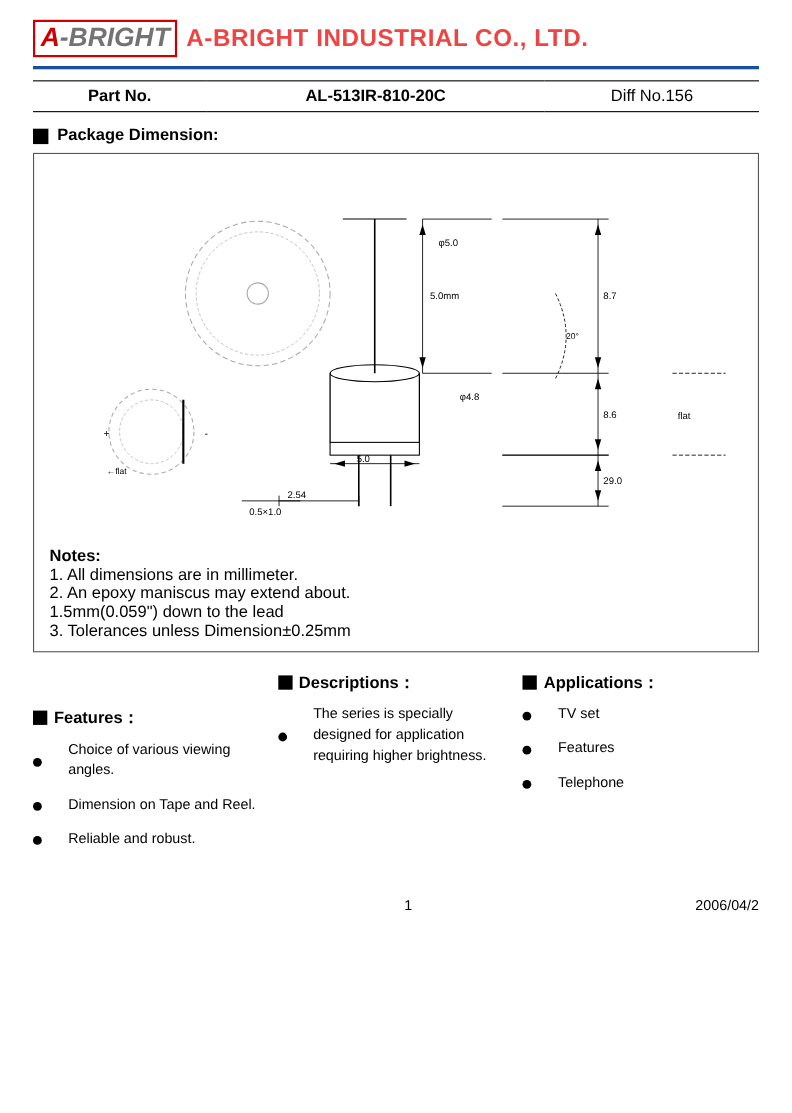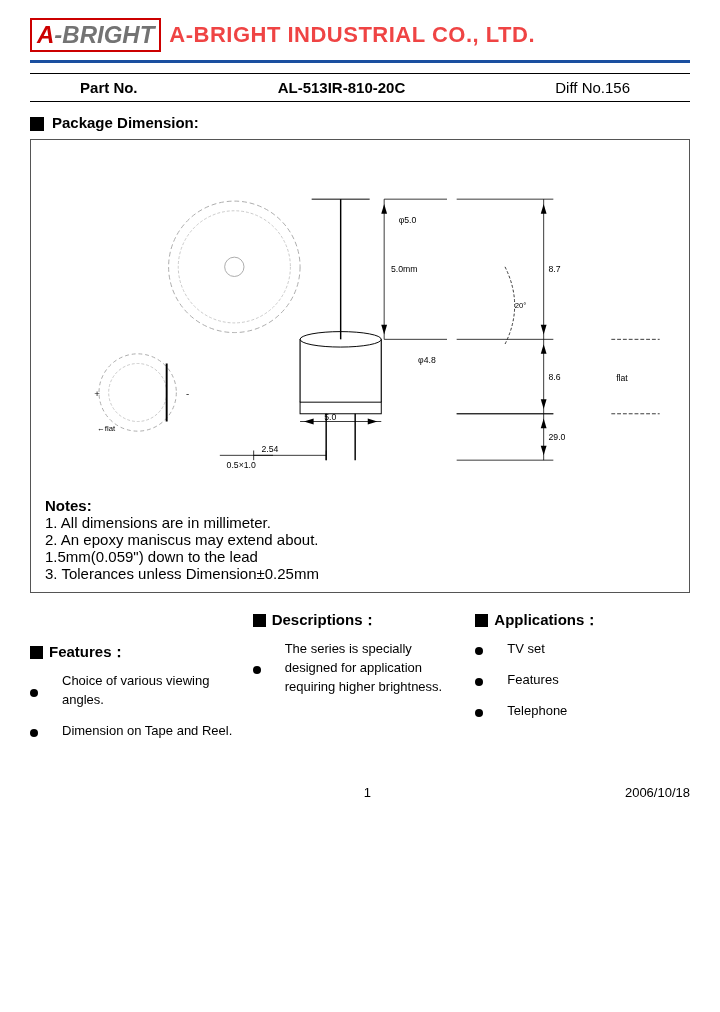--- a/index.html
+++ b/index.html
@@ -294,20 +294,24 @@
     </div>
     <ul class="bullet-list">
       <li>
         <span class="circle-bullet"></span>
         <span>Choice of various viewing angles.</span>
       </li>
       <li>
         <span class="circle-bullet"></span>
         <span>Dimension on Tape and Reel.</span>
       </li>
+      <li>
+        <span class="circle-bullet"></span>
+        <span>Reliable and robust.</span>
+      </li>
     </ul>
   </div>
 
   <div class="bottom-col">
     <div class="col-heading">
       <span class="sq"></span>
       <span>Descriptions：</span>
     </div>
     <ul class="bullet-list">
       <li>
@@ -336,14 +340,14 @@
         <span>Telephone</span>
       </li>
     </ul>
   </div>
 
 </div>
 
 <div class="footer">
   <span style="width:80px;"></span>
   <span>1</span>
-  <span>2006/10/18</span>
+  <span>2006/04/2</span>
 </div>
 
 </body></html>

